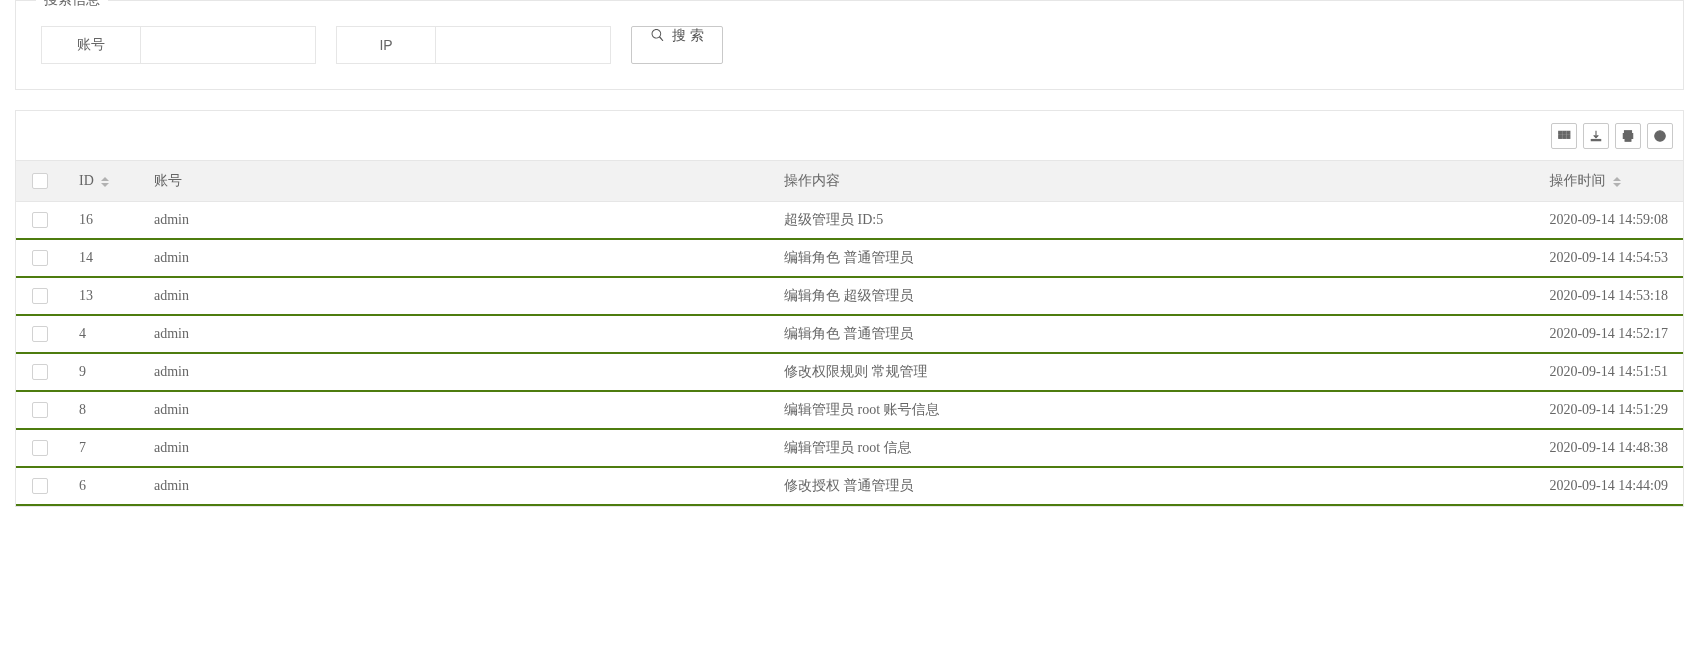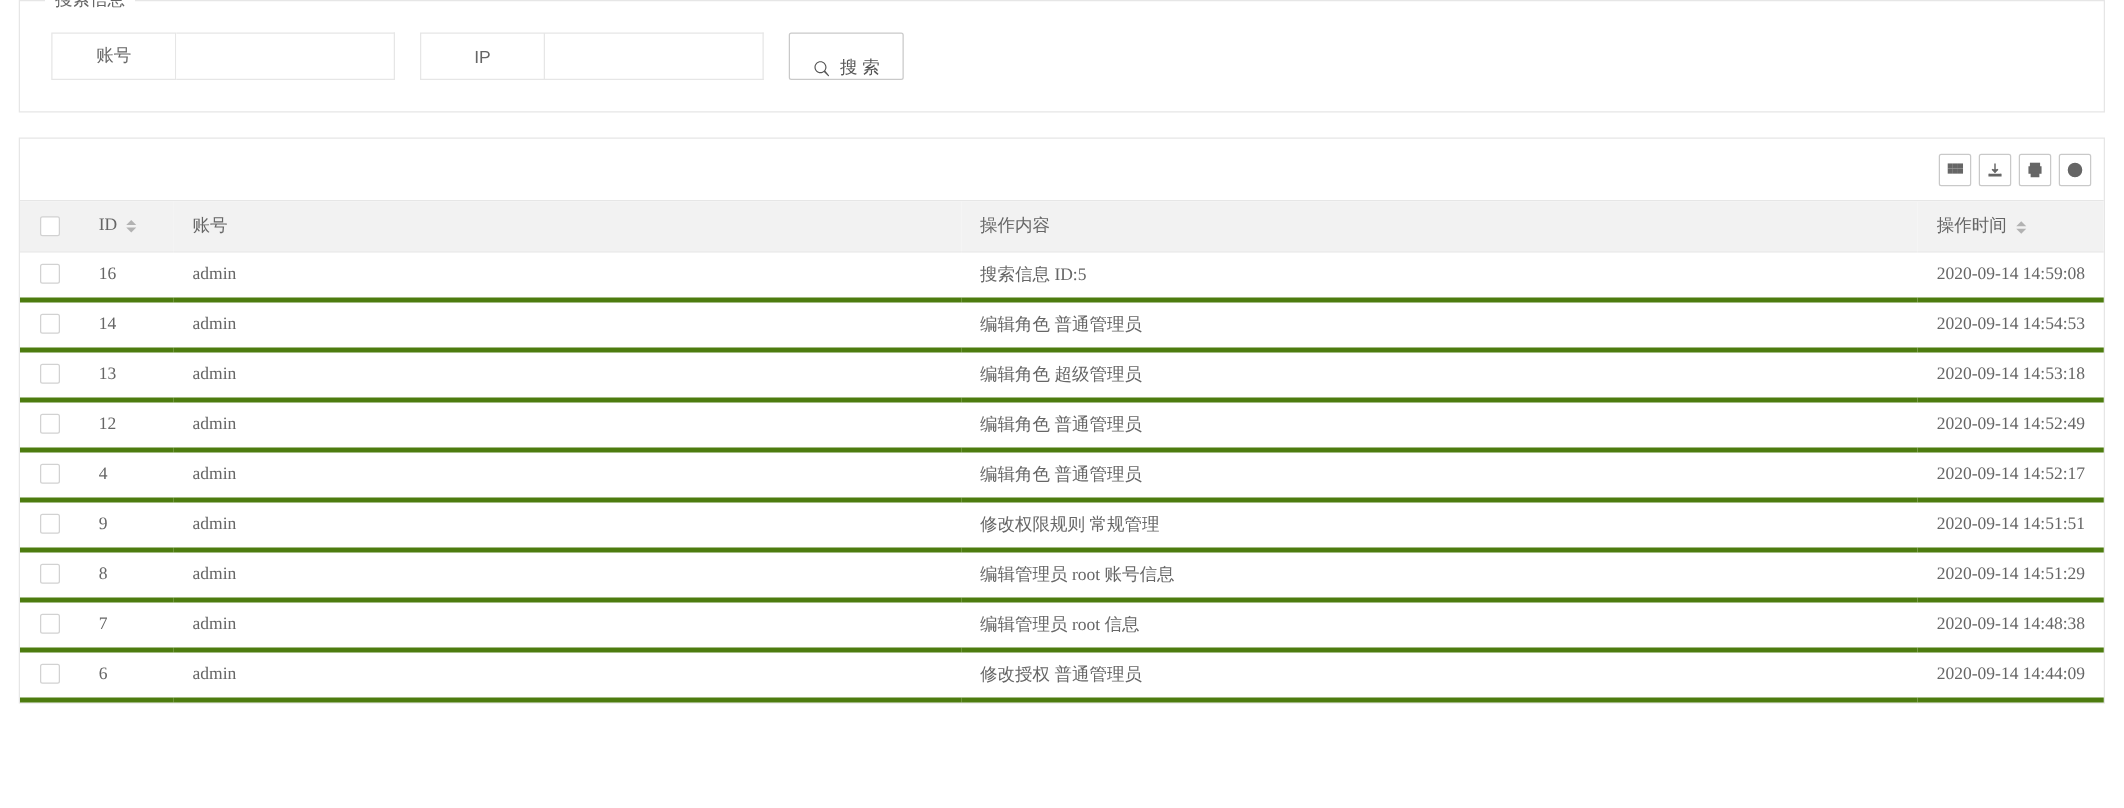--- a/index.html
+++ b/index.html
@@ -52,21 +52,21 @@
     border: 1px solid #e6e6e6;
     border-left: none;
     padding: 0 10px;
     font-size: 14px;
     outline: none;
     height: 38px;
     line-height: 36px;
   }
   .btn {
     display: inline-flex;
-    align-items: flex-end;
+    align-items: flex-start;
     justify-content: center;
     height: 38px;
     padding: 0 18px;
     border: 1px solid #c9c9c9;
     background: #fff;
     color: #555;
     font-size: 14px;
     cursor: pointer;
     border-radius: 2px;
   }
@@ -104,21 +104,21 @@
     font-weight: 400;
     text-align: left;
     padding: 10px 15px;
     border-bottom: 1px solid #e6e6e6;
     color: #666;
     font-size: 14px;
     height: 40px;
   }
   tbody td {
     padding: 9px 15px;
-    border-bottom: 4px solid #4d7c0f;
+    border-bottom: 2px solid #4d7c0f;
     color: #666;
     font-size: 14px;
     height: 38px;
   }
   .col-check { width: 48px; text-align: center; padding: 0; }
   .col-id { width: 75px; }
   .col-acct { width: 630px; }
   .col-time { width: 135px; white-space: nowrap; }
   .chk {
     width: 16px; height: 16px;
@@ -228,43 +228,36 @@
               <span class="down"></span>
             </span>
         </th>
       </tr>
     </thead>
     <tbody id="tbody">
         <tr>
           <td class="col-check"><span class="chk"></span></td>
           <td class="col-id">16</td>
           <td class="col-acct">admin</td>
-          <td>搜索信息 ID:5</td>
+          <td>超级管理员 ID:5</td>
           <td class="col-time">2020-09-14 14:59:08</td>
         </tr>
         <tr>
           <td class="col-check"><span class="chk"></span></td>
           <td class="col-id">14</td>
           <td class="col-acct">admin</td>
           <td>编辑角色 普通管理员</td>
           <td class="col-time">2020-09-14 14:54:53</td>
         </tr>
         <tr>
           <td class="col-check"><span class="chk"></span></td>
           <td class="col-id">13</td>
           <td class="col-acct">admin</td>
           <td>编辑角色 超级管理员</td>
           <td class="col-time">2020-09-14 14:53:18</td>
-        </tr>
-        <tr>
-          <td class="col-check"><span class="chk"></span></td>
-          <td class="col-id">12</td>
-          <td class="col-acct">admin</td>
-          <td>编辑角色 普通管理员</td>
-          <td class="col-time">2020-09-14 14:52:49</td>
         </tr>
         <tr>
           <td class="col-check"><span class="chk"></span></td>
           <td class="col-id">4</td>
           <td class="col-acct">admin</td>
           <td>编辑角色 普通管理员</td>
           <td class="col-time">2020-09-14 14:52:17</td>
         </tr>
         <tr>
           <td class="col-check"><span class="chk"></span></td>

